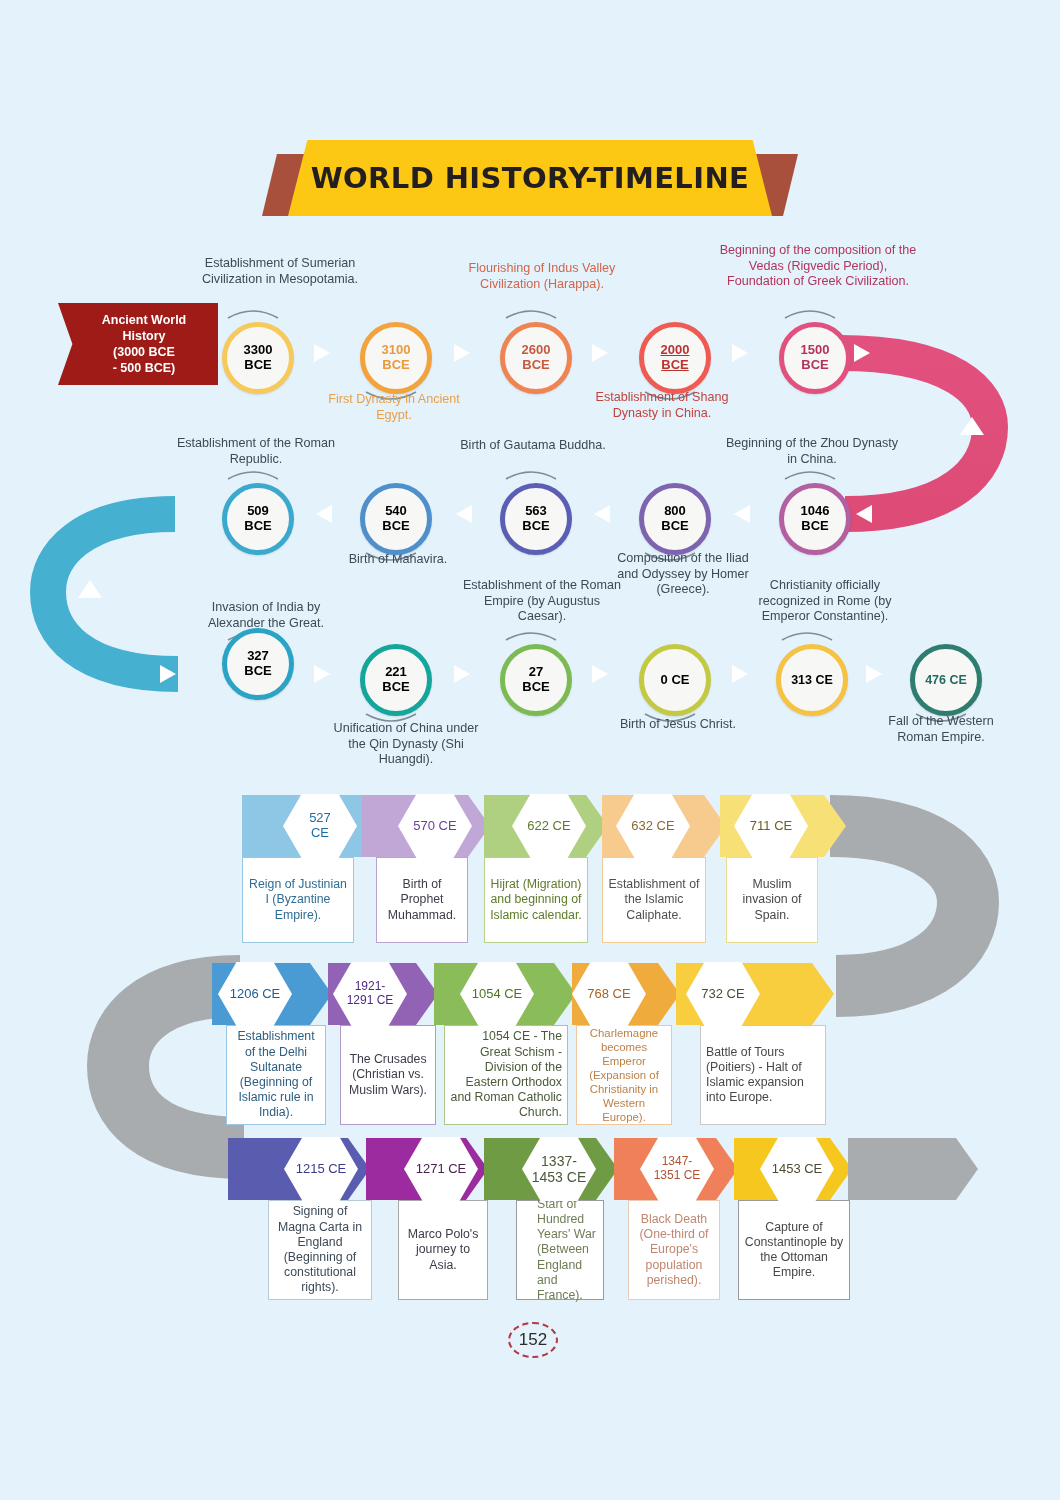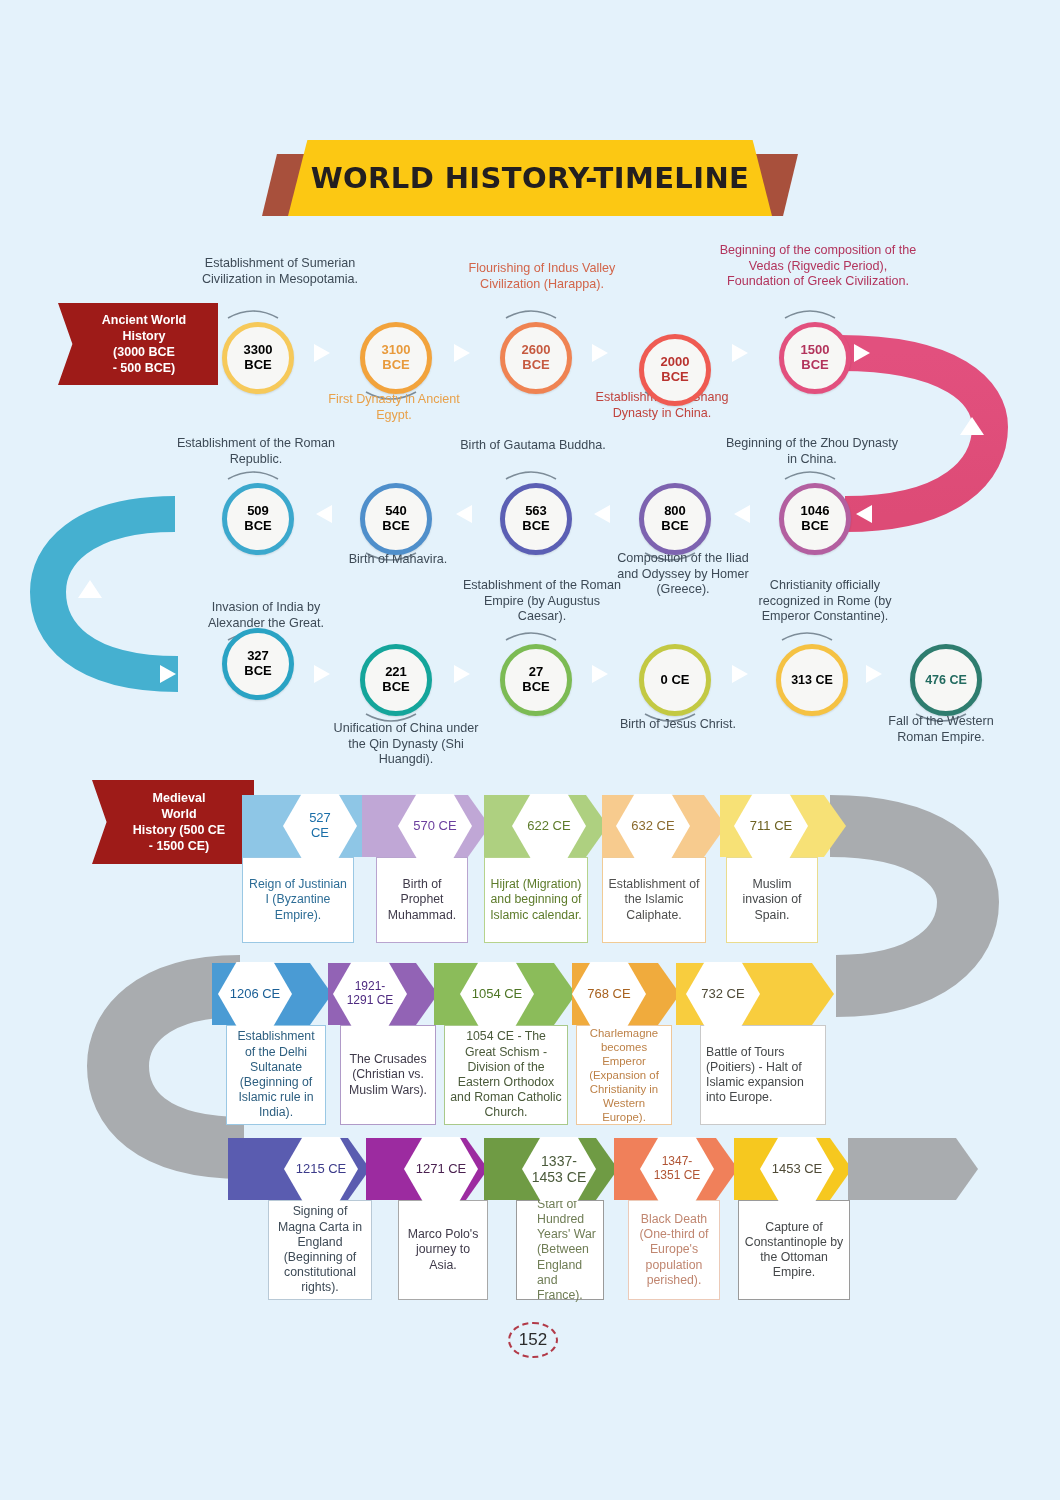--- a/index.html
+++ b/index.html
@@ -134,46 +134,38 @@
 
   <div class="flag ancient">
     <div>
       <div>Ancient World</div>
       <div>History</div>
       <div>(3000 BCE</div>
       <div>- 500 BCE)</div>
     </div>
   </div>
 
-  <div class="flag medieval">
-    <div>
-      <div>Medieval</div>
-      <div>World</div>
-      <div>History (500 CE</div>
-      <div>- 1500 CE)</div>
-    </div>
-  </div>
 
   <div class="cap" style="left:192px;top:256px;width:176px;">Establishment of Sumerian Civilization in Mesopotamia.</div>
   <div class="node" style="left:222px;top:322px;border-color:#f6c95a;">
     <div><span>3300</span><br><span>BCE</span></div>
   </div>
 
   <div class="cap" style="left:320px;top:392px;width:148px;color:#e8a14a;">First Dynasty in Ancient Egypt.</div>
   <div class="node" style="left:360px;top:322px;border-color:#f2a33c;color:#e89a3c;">
     <div><span>3100</span><br><span>BCE</span></div>
   </div>
 
   <div class="cap" style="left:462px;top:261px;width:160px;color:#d2654a;">Flourishing of Indus Valley Civilization (Harappa).</div>
   <div class="node" style="left:500px;top:322px;border-color:#ef8352;color:#c65a40;">
     <div><span>2600</span><br><span>BCE</span></div>
   </div>
 
   <div class="cap" style="left:588px;top:390px;width:148px;color:#c0443e;">Establishment of Shang Dynasty in China.</div>
-  <div class="node" style="left:639px;top:334px;border-color:#ef5b52;color:#b9332f;">
+  <div class="node" style="left:639px;top:322px;border-color:#ef5b52;color:#b9332f;text-decoration:underline;">
     <div><span>2000</span><br><span>BCE</span></div>
   </div>
 
   <div class="cap" style="left:718px;top:243px;width:200px;color:#b2345c;">Beginning of the composition of the Vedas (Rigvedic Period), Foundation of Greek Civilization.</div>
   <div class="node" style="left:779px;top:322px;border-color:#e2507e;color:#b2345c;">
     <div><span>1500</span><br><span>BCE</span></div>
   </div>
 
   <div class="cap" style="left:176px;top:436px;width:160px;">Establishment of the Roman Republic.</div>
   <div class="node" style="left:222px;top:483px;border-color:#3ba8cd;">
@@ -317,21 +309,21 @@
   </div>
   <div class="hex" style="left:572px;top:962px;color:#a8621f;">
     <div><span>768 CE</span></div>
   </div>
   <div class="hex" style="left:686px;top:962px;color:#4f4a36;">
     <div><span>732 CE</span></div>
   </div>
 
   <div class="mbox" style="left:226px;top:1025px;width:100px;height:100px;border-color:#9ac8e4;color:#2d5f80;">Establishment of the Delhi Sultanate (Beginning of Islamic rule in India).</div>
   <div class="mbox" style="left:340px;top:1025px;width:96px;height:100px;border-color:#b09ac8;color:#3f3a4a;">The Crusades (Christian vs. Muslim Wars).</div>
-  <div class="mbox" style="left:444px;top:1025px;width:124px;height:100px;border-color:#a9c98a;color:#4a5a3a;text-align:center;">1054 CE - The Great Schism - Division of the Eastern Orthodox and Roman Catholic Church.</div>
+  <div class="mbox" style="left:444px;top:1025px;width:124px;height:100px;border-color:#a9c98a;color:#4a5a3a;text-align:right;">1054 CE - The Great Schism - Division of the Eastern Orthodox and Roman Catholic Church.</div>
   <div class="mbox" style="left:576px;top:1025px;width:96px;height:100px;border-color:#eec79a;color:#bd8147;font-size:11.4px;">Charlemagne becomes Emperor (Expansion of Christianity in Western Europe).</div>
   <div class="mbox" style="left:700px;top:1025px;width:126px;height:100px;border-color:#c9c9c9;color:#45484a;text-align:left;">Battle of Tours (Poitiers) - Halt of Islamic expansion into Europe.</div>
 
   <div class="band arrowend" style="left:228px;top:1138px;width:142px;background:#5a5cb0;"></div>
   <div class="band arrowend" style="left:366px;top:1138px;width:122px;background:#9c2ba0;"></div>
   <div class="band arrowend" style="left:484px;top:1138px;width:134px;background:#6f9b44;"></div>
   <div class="band arrowend" style="left:614px;top:1138px;width:124px;background:#f0805a;"></div>
   <div class="band arrowend" style="left:734px;top:1138px;width:118px;background:#f6c81f;"></div>
   <div class="band arrowend" style="left:848px;top:1138px;width:130px;background:#a9acaf;"></div>
 

